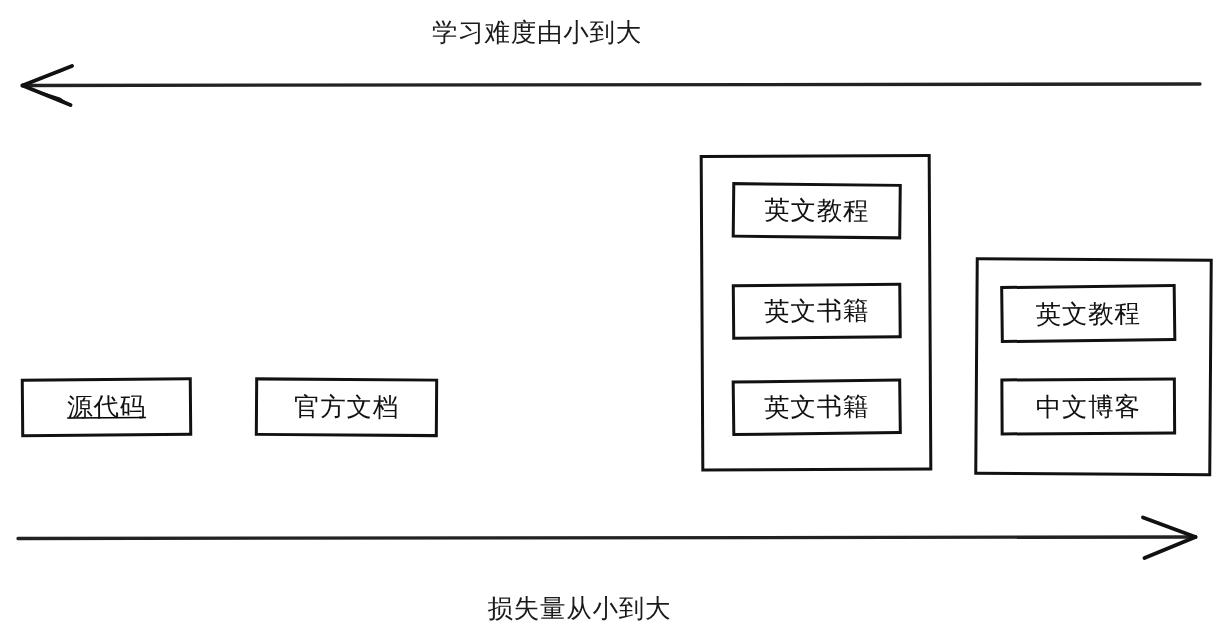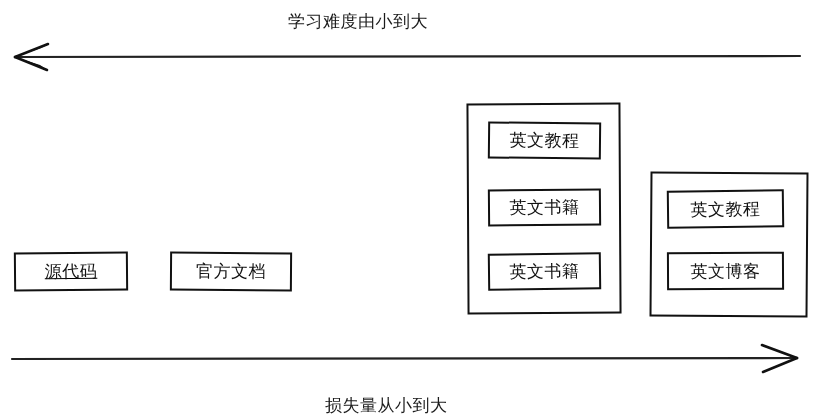--- a/index.html
+++ b/index.html
@@ -95,21 +95,21 @@
     <span class="node-label">英文书籍</span>
   </div>
 
   <div class="group-box skew-b" style="left:650px; top:172px; width:158px; height:145px;"></div>
 
   <div class="node-box skew-e" style="left:667px; top:190px; width:117px; height:38px;">
     <span class="node-label">英文教程</span>
   </div>
 
   <div class="node-box skew-c" style="left:667px; top:252px; width:117px; height:38px;">
-    <span class="node-label">英文博客</span>
+    <span class="node-label">中文博客</span>
   </div>
 
   <svg class="axis-svg" style="top:340px;" width="813" height="40">
     <line x1="12" y1="19" x2="796" y2="18" stroke="#222222" stroke-width="2.2" stroke-linecap="round"></line>
     <line x1="797" y1="18" x2="762" y2="5" stroke="#111111" stroke-width="2.6" stroke-linecap="round"></line>
     <line x1="797" y1="18" x2="763" y2="32" stroke="#111111" stroke-width="2.6" stroke-linecap="round"></line>
   </svg>
 
   <div class="axis-label" style="left:307px; top:394px;margin-left:18px;">损失量从小到大</div>
 

